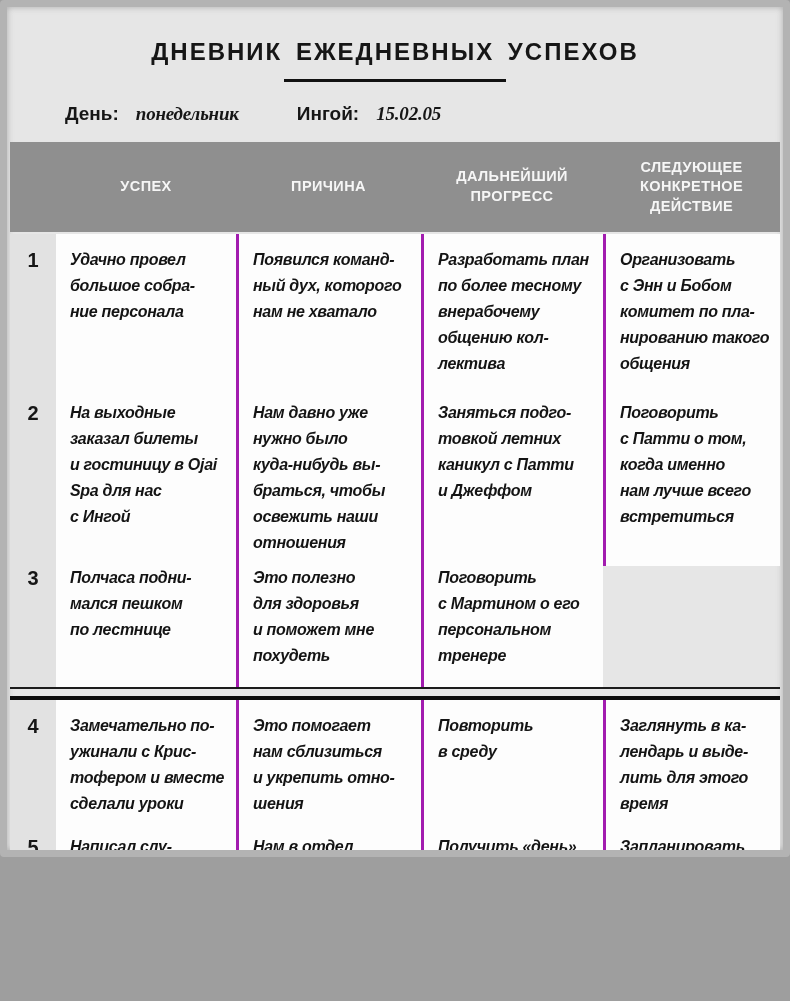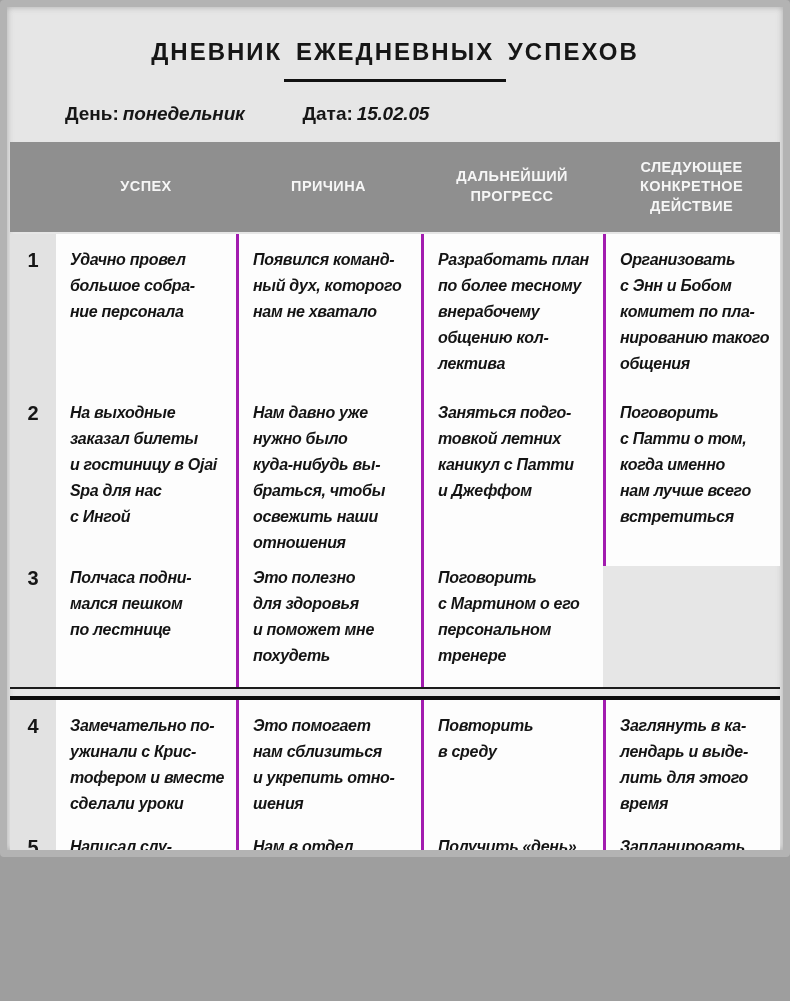--- a/index.html
+++ b/index.html
@@ -32,21 +32,21 @@
     margin: 13px auto 0 auto;
   }
   .meta-line {
     margin: 21px 0 0 58px;
     font-size: 19px;
     color: #161616;
     display: flex;
     align-items: flex-end;
   }
   .meta-label { font-weight: 700; }
-  .meta-value { font-style: italic; font-weight: 600; margin-left: 4px; letter-spacing: -0.2px; }
+  .meta-value { font-style: italic; font-weight: 600; margin-left: 17px; letter-spacing: -0.2px; font-family: Liberation Serif, serif; }
   .meta-gap { width: 58px; }
   
   .table-wrap { margin: 17px 3px 0 3px; width: 770px; }
   .grid-row {
     display: grid;
     grid-template-columns: 46px 180px 185px 182px 1fr;
   }
   .thead {
     background: #8f8f8f;
     height: 90px;
@@ -102,21 +102,21 @@
 
 <div class="page">
 
   <div class="title">ДНЕВНИК ЕЖЕДНЕВНЫХ УСПЕХОВ</div>
   <div class="title-rule"></div>
 
   <div class="meta-line">
     <span class="meta-label">День:</span>
     <span class="meta-value">понедельник</span>
     <span class="meta-gap"></span>
-    <span class="meta-label">Дата:</span>
+    <span class="meta-label">Ингой:</span>
     <span class="meta-value">15.02.05</span>
   </div>
 
   <div class="table-wrap">
 
     <div class="grid-row thead">
       <div class="th"></div>
       <div class="th">УСПЕХ</div>
       <div class="th">ПРИЧИНА</div>
       <div class="th">ДАЛЬНЕЙШИЙ

